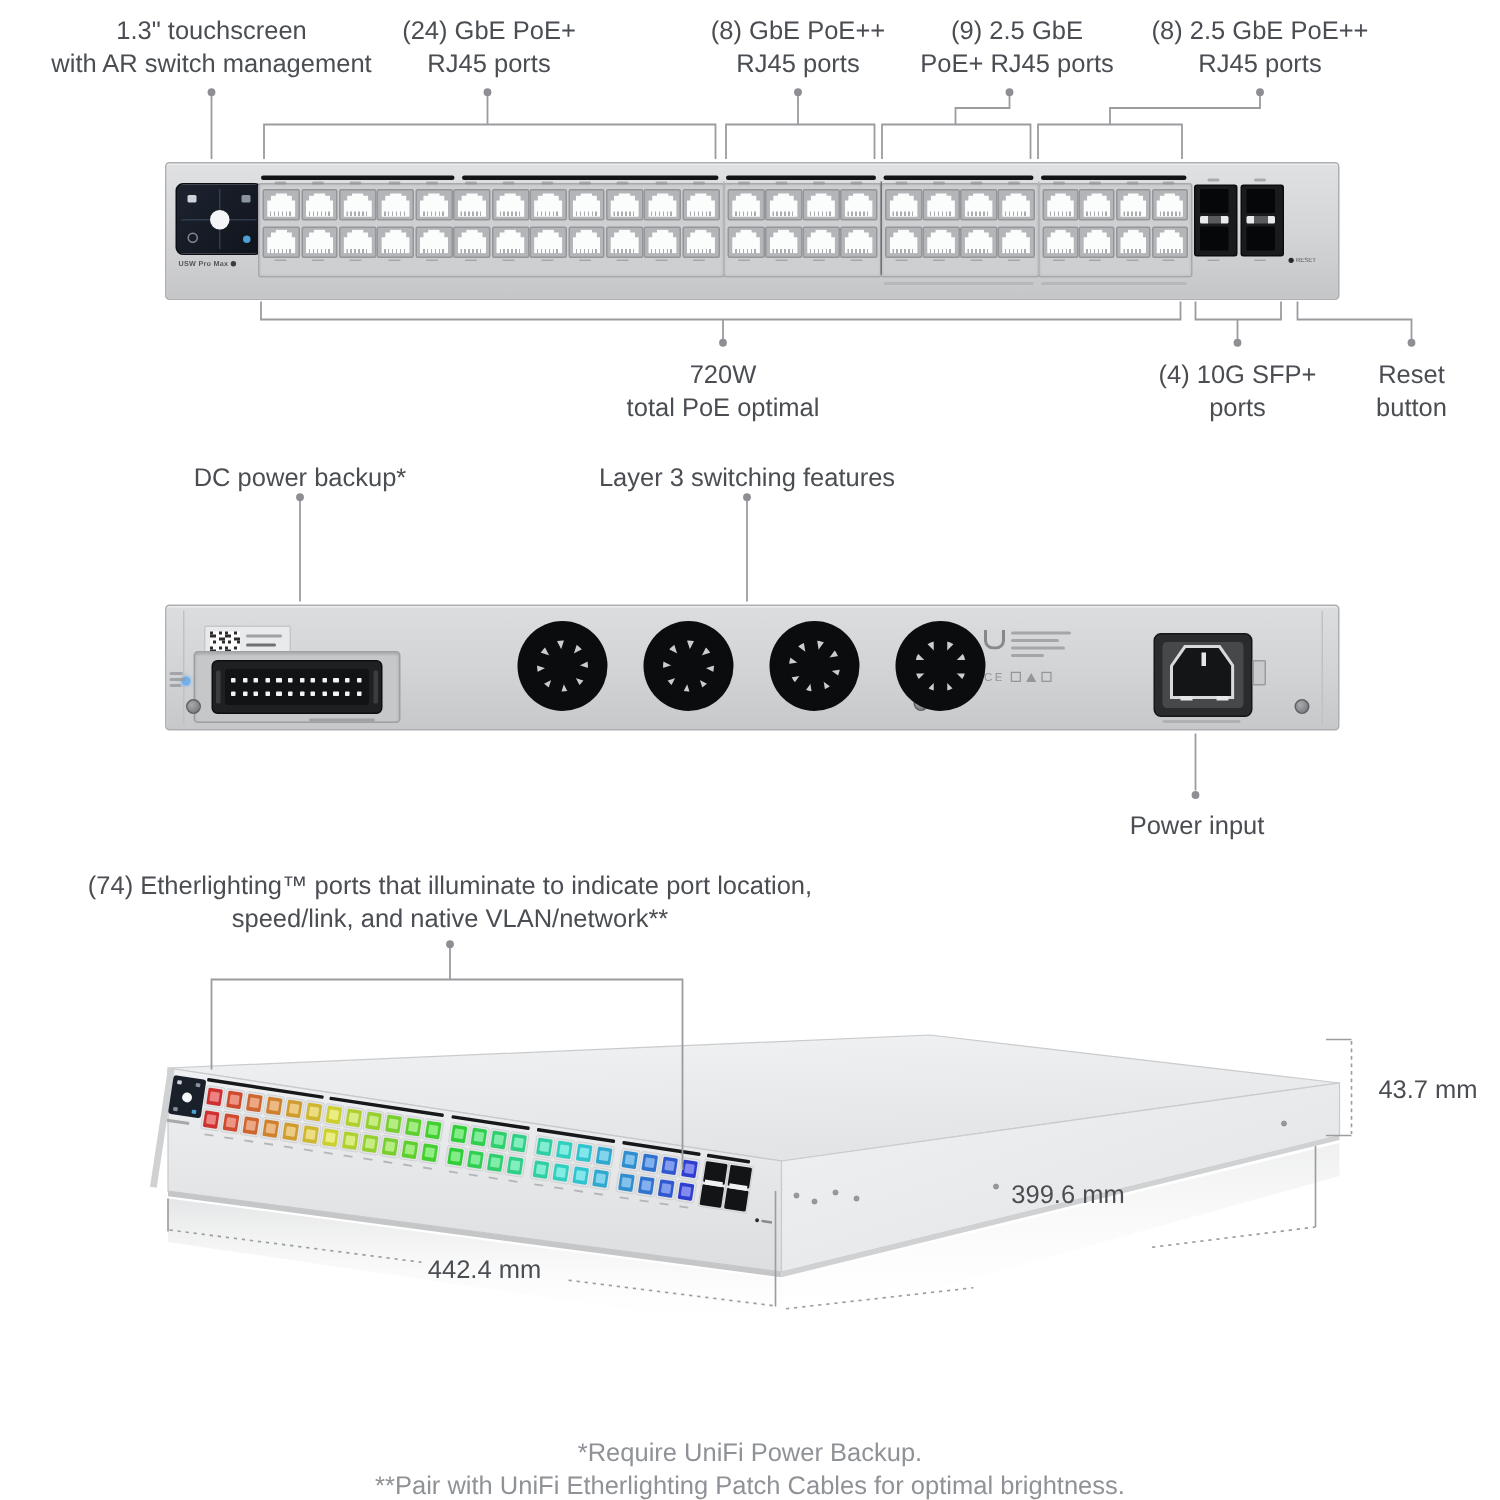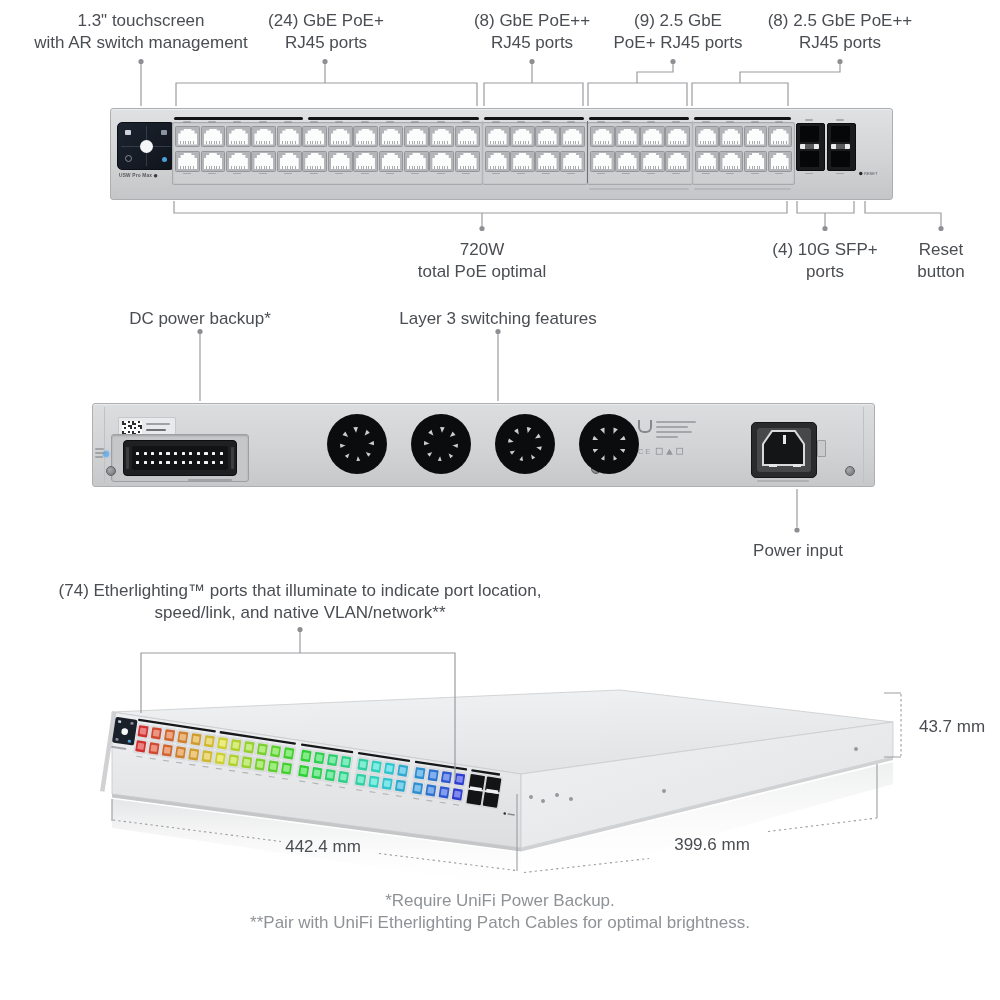--- a/index.html
+++ b/index.html
@@ -39,21 +39,21 @@
   .pmark{position:absolute;height:1.8px;background:#8e9094;opacity:.65;border-radius:1px;}
   .strip{position:absolute;top:8px;height:3px;background:#131416;border-radius:1.5px;}
   .bstrip{position:absolute;top:78.5px;height:2.5px;background:#b6b8bb;border-radius:1px;}
   .vsep{position:absolute;top:12px;height:62px;width:1px;background:#b2b4b7;}
   .vsep.dark{background:#6f7175;width:1.4px;}
   .sfpcage{position:absolute;top:14px;width:27px;height:46px;background:#1a1b1d;border:1px solid #0b0c0d;border-radius:2px;}
   .sfpslot{position:absolute;left:3px;width:19px;height:16px;background:#060708;border-radius:1px;}
   .sfplatch{position:absolute;left:3px;top:20px;width:19px;height:5px;border-radius:1px;
             background:linear-gradient(90deg,#e9eaea 0 5px,#5a5b5d 5px 14px,#e9eaea 14px);}
   
-  #back{position:absolute;left:92px;top:403px;width:781px;height:82px;z-index:4;
+  #back{position:absolute;left:110px;top:403px;width:781px;height:82px;z-index:4;
         background:linear-gradient(180deg,#dcdddf 0%,#d2d3d5 55%,#c7c8ca 100%);
         border:1px solid #aeafb2;border-radius:3px;box-shadow:inset 0 1px 0 #eaebec;}
   .seam{position:absolute;top:3px;bottom:3px;width:1px;background:#c0c1c4;}
   #qr-box{position:absolute;left:25px;top:13px;width:56px;height:27px;background:#e9eaec;border:1px solid #c6c7ca;border-radius:1px;}
   #qr-cells{position:absolute;left:3px;top:3px;width:20px;height:20px;background:#fdfdfd;}
   .qc{position:absolute;width:1.8px;height:1.8px;background:#2b2c2e;}
   .qbar{position:absolute;left:27px;height:2px;background:#9fa1a4;border-radius:1px;}
   #dc-plate{position:absolute;left:18px;top:30px;width:136px;height:46px;background:#c6c7c9;
             border:1px solid #9da0a2;border-radius:3px;box-shadow:inset 0 1px 2px rgba(0,0,0,.18);}
   #dc-conn{position:absolute;left:11px;top:5px;width:112px;height:34px;background:#1f2022;border:1px solid #0d0e10;border-radius:4px;}
@@ -828,23 +828,23 @@
   <div class="label" style="left:798px;top:540px">
     <div>Power input</div>
   </div>
   <div class="label" style="left:300px;top:580px">
     <div>(74) Etherlighting™ ports that illuminate to indicate port location,</div>
     <div>speed/link, and native VLAN/network**</div>
   </div>
   <div class="label" style="left:323px;top:836px">
     <div>442.4 mm</div>
   </div>
-  <div class="label" style="left:712px;top:834px">
+  <div class="label" style="left:712px;top:786px">
     <div>399.6 mm</div>
   </div>
   <div class="label" style="left:952px;top:716px">
     <div>43.7 mm</div>
   </div>
-  <div class="label foot" style="left:500px;top:890px">
+  <div class="label foot" style="left:500px;top:958px">
     <div>*Require UniFi Power Backup.</div>
     <div>**Pair with UniFi Etherlighting Patch Cables for optimal brightness.</div>
   </div>
 </div>
 
 </body></html>

